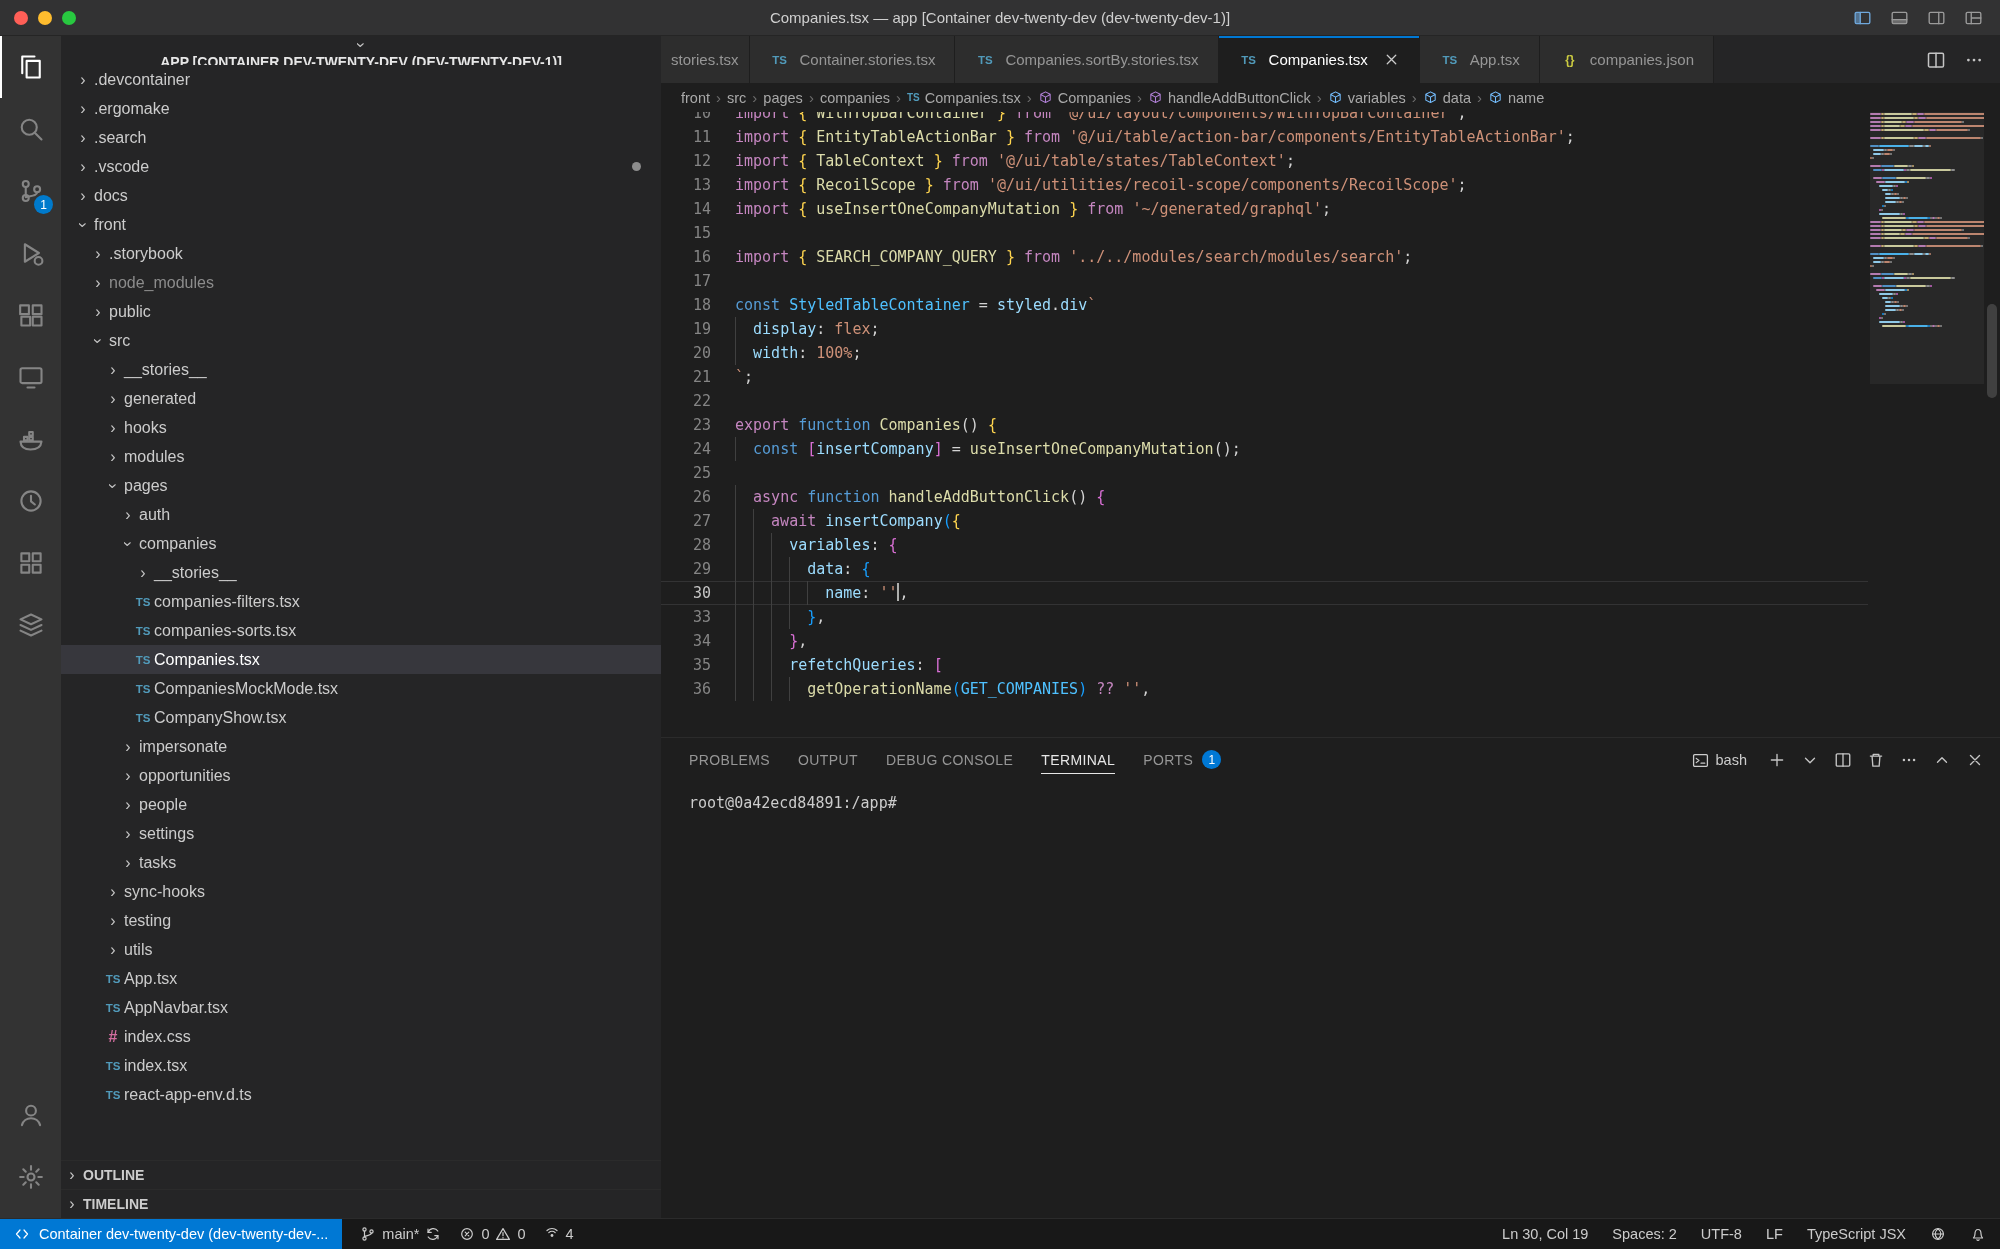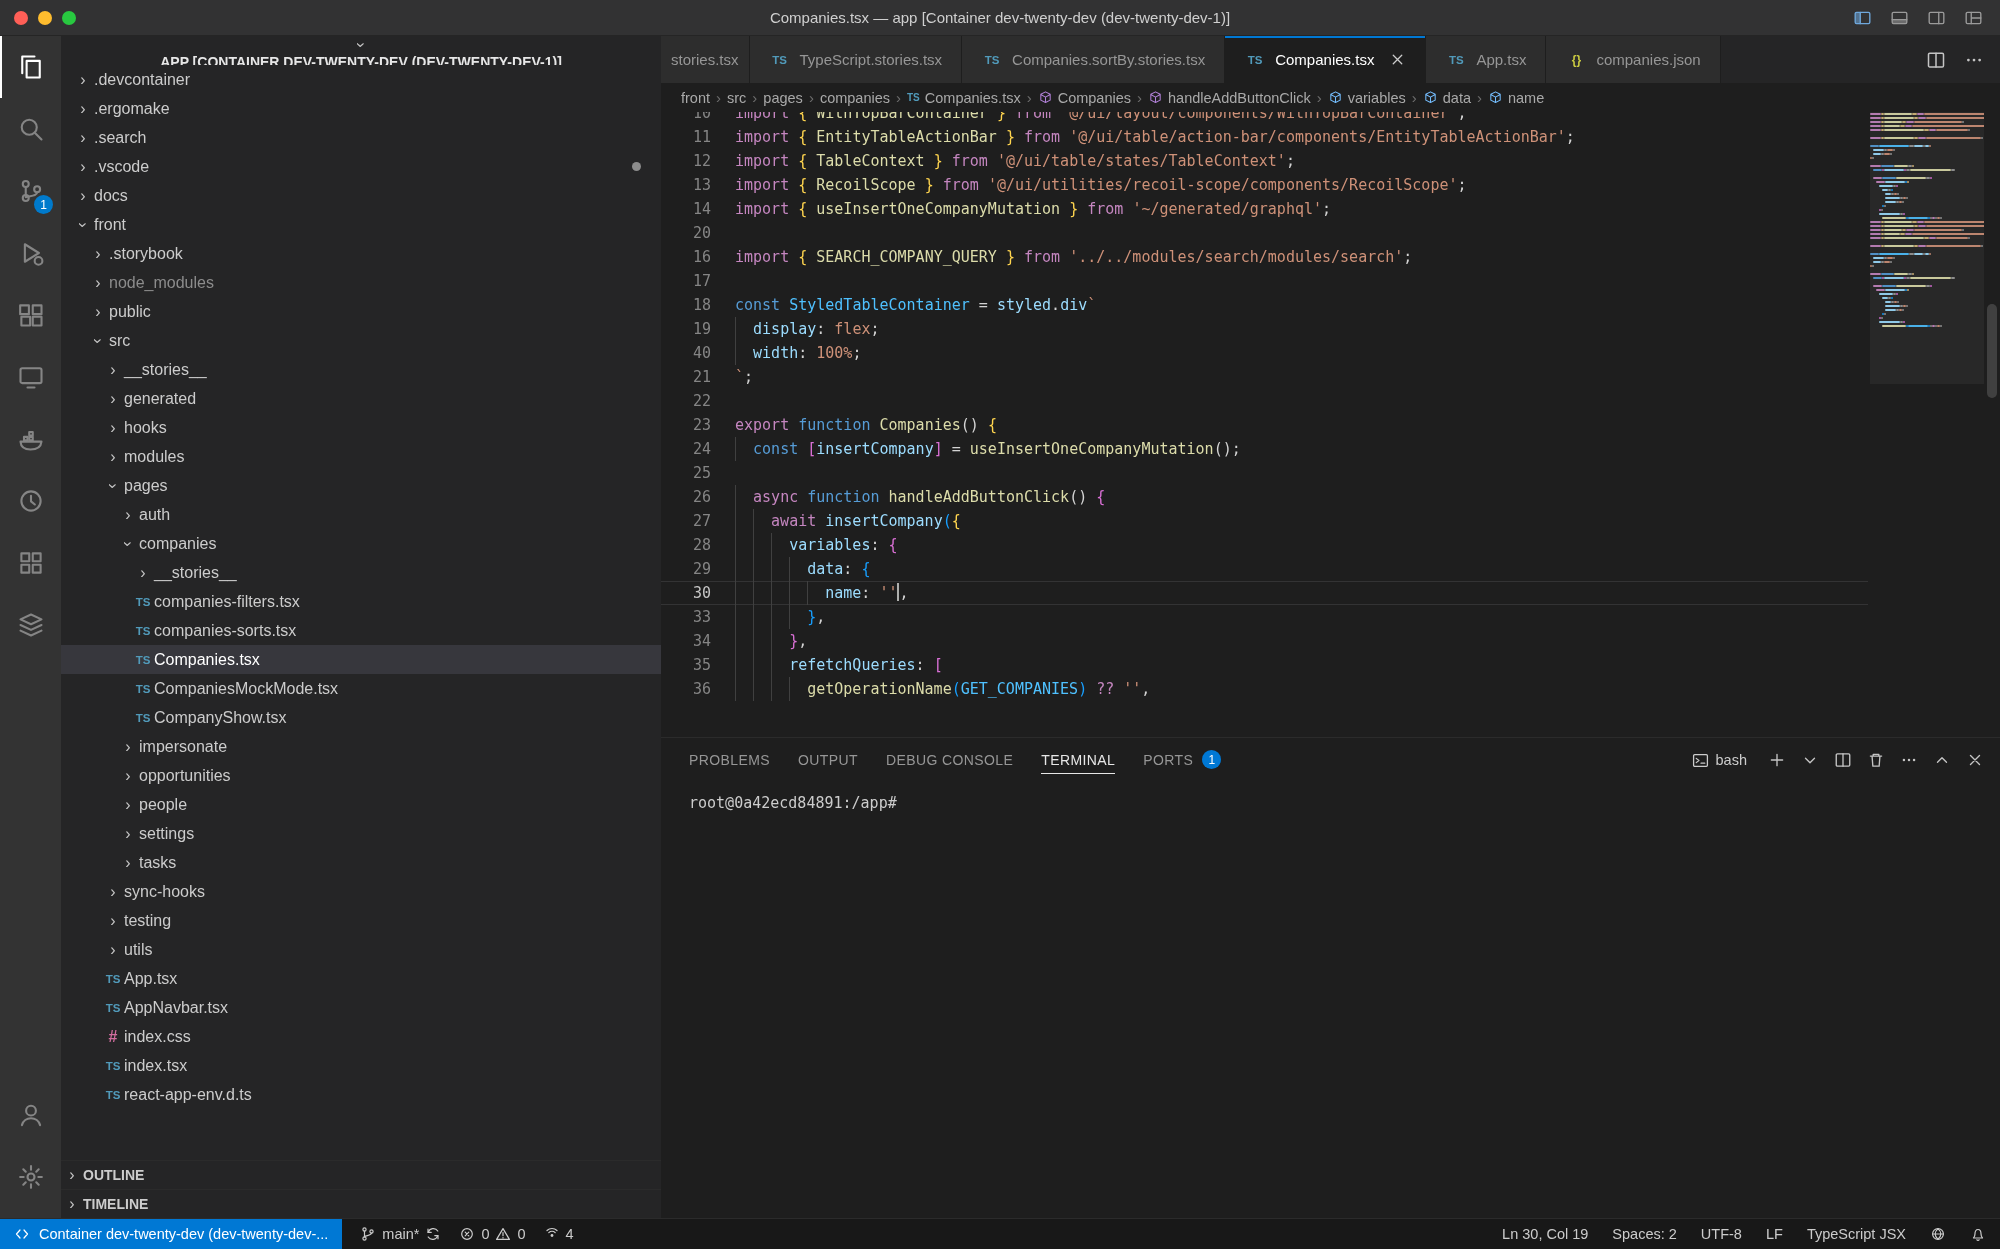--- a/index.html
+++ b/index.html
@@ -425,21 +425,21 @@
       </div>
     </div>
 
     <div class="editor-col">
       <div class="tabbar">
           <div class="tab clipped">
             <span>stories.tsx</span>
           </div>
           <div class="tab">
             <span class="ficon ts">TS</span>
-            <span>TypeScript.stories.tsx</span>
+            <span>Container.stories.tsx</span>
           </div>
           <div class="tab">
             <span class="ficon ts">TS</span>
             <span>Companies.sortBy.stories.tsx</span>
           </div>
           <div class="tab active">
             <span class="ficon ts">TS</span>
             <span>Companies.tsx</span>
             <span class="ic close">
               <svg viewBox="0 0 16 16" fill="none" stroke="currentColor" stroke-width="1.2" stroke-linecap="round" stroke-linejoin="round">
@@ -539,26 +539,26 @@
           </span>
         </div>
 
       <div class="editor-wrap">
         <div class="code">
             <div class="cl clipped"><span class="ln">10</span><span class="lc"><span class="tk-kw">import </span><span class="tk-b1">{ </span><span class="tk-fn">WithTopBarContainer</span><span class="tk-b1"> } </span><span class="tk-kw">from </span><span class="tk-str">'@/ui/layout/components/WithTopBarContainer'</span><span class="tk-pn">;</span></span></div>
             <div class="cl"><span class="ln">11</span><span class="lc"><span class="tk-kw">import </span><span class="tk-b1">{ </span><span class="tk-fn">EntityTableActionBar</span><span class="tk-b1"> } </span><span class="tk-kw">from </span><span class="tk-str">'@/ui/table/action-bar/components/EntityTableActionBar'</span><span class="tk-pn">;</span></span></div>
             <div class="cl"><span class="ln">12</span><span class="lc"><span class="tk-kw">import </span><span class="tk-b1">{ </span><span class="tk-fn">TableContext</span><span class="tk-b1"> } </span><span class="tk-kw">from </span><span class="tk-str">'@/ui/table/states/TableContext'</span><span class="tk-pn">;</span></span></div>
             <div class="cl"><span class="ln">13</span><span class="lc"><span class="tk-kw">import </span><span class="tk-b1">{ </span><span class="tk-fn">RecoilScope</span><span class="tk-b1"> } </span><span class="tk-kw">from </span><span class="tk-str">'@/ui/utilities/recoil-scope/components/RecoilScope'</span><span class="tk-pn">;</span></span></div>
             <div class="cl"><span class="ln">14</span><span class="lc"><span class="tk-kw">import </span><span class="tk-b1">{ </span><span class="tk-fn">useInsertOneCompanyMutation</span><span class="tk-b1"> } </span><span class="tk-kw">from </span><span class="tk-str">'~/generated/graphql'</span><span class="tk-pn">;</span></span></div>
-            <div class="cl"><span class="ln">20</span><span class="lc"></span></div>
+            <div class="cl"><span class="ln">15</span><span class="lc"></span></div>
             <div class="cl"><span class="ln">16</span><span class="lc"><span class="tk-kw">import </span><span class="tk-b1">{ </span><span class="tk-fn">SEARCH_COMPANY_QUERY</span><span class="tk-b1"> } </span><span class="tk-kw">from </span><span class="tk-str">'../../modules/search/modules/search'</span><span class="tk-pn">;</span></span></div>
             <div class="cl"><span class="ln">17</span><span class="lc"></span></div>
             <div class="cl"><span class="ln">18</span><span class="lc"><span class="tk-kw2">const </span><span class="tk-cv">StyledTableContainer</span><span class="tk-pn"> = </span><span class="tk-id">styled</span><span class="tk-pn">.</span><span class="tk-id">div</span><span class="tk-str">`</span></span></div>
             <div class="cl"><span class="ln">19</span><span class="lc"><span class="ind"></span><span class="tk-id">display</span><span class="tk-pn">: </span><span class="tk-str">flex</span><span class="tk-pn">;</span></span></div>
-            <div class="cl"><span class="ln">40</span><span class="lc"><span class="ind"></span><span class="tk-id">width</span><span class="tk-pn">: </span><span class="tk-str">100%</span><span class="tk-pn">;</span></span></div>
+            <div class="cl"><span class="ln">20</span><span class="lc"><span class="ind"></span><span class="tk-id">width</span><span class="tk-pn">: </span><span class="tk-str">100%</span><span class="tk-pn">;</span></span></div>
             <div class="cl"><span class="ln">21</span><span class="lc"><span class="tk-str">`</span><span class="tk-pn">;</span></span></div>
             <div class="cl"><span class="ln">22</span><span class="lc"></span></div>
             <div class="cl"><span class="ln">23</span><span class="lc"><span class="tk-kw">export </span><span class="tk-kw2">function </span><span class="tk-fn">Companies</span><span class="tk-pn">() </span><span class="tk-b1">{</span></span></div>
             <div class="cl"><span class="ln">24</span><span class="lc"><span class="ind"></span><span class="tk-kw2">const </span><span class="tk-b2">[</span><span class="tk-id">insertCompany</span><span class="tk-b2">]</span><span class="tk-pn"> = </span><span class="tk-fn">useInsertOneCompanyMutation</span><span class="tk-pn">();</span></span></div>
             <div class="cl"><span class="ln">25</span><span class="lc"></span></div>
             <div class="cl"><span class="ln">26</span><span class="lc"><span class="ind"></span><span class="tk-kw">async </span><span class="tk-kw2">function </span><span class="tk-fn">handleAddButtonClick</span><span class="tk-pn">() </span><span class="tk-b2">{</span></span></div>
             <div class="cl"><span class="ln">27</span><span class="lc"><span class="ind"></span><span class="ind"></span><span class="tk-kw">await </span><span class="tk-id">insertCompany</span><span class="tk-b3">(</span><span class="tk-b1">{</span></span></div>
             <div class="cl"><span class="ln">28</span><span class="lc"><span class="ind"></span><span class="ind"></span><span class="ind"></span><span class="tk-id">variables</span><span class="tk-pn">: </span><span class="tk-b2">{</span></span></div>
             <div class="cl"><span class="ln">29</span><span class="lc"><span class="ind"></span><span class="ind"></span><span class="ind"></span><span class="ind"></span><span class="tk-id">data</span><span class="tk-pn">: </span><span class="tk-b3">{</span></span></div>
             <div class="cl current"><span class="ln">30</span><span class="lc"><span class="ind"></span><span class="ind"></span><span class="ind"></span><span class="ind"></span><span class="ind"></span><span class="tk-id">name</span><span class="tk-pn">: </span><span class="tk-str">''</span><span class="caret"></span><span class="tk-pn">,</span></span></div>

